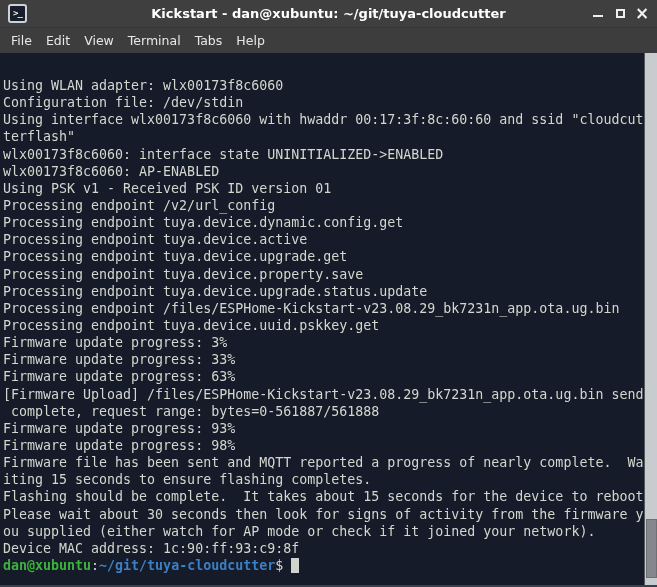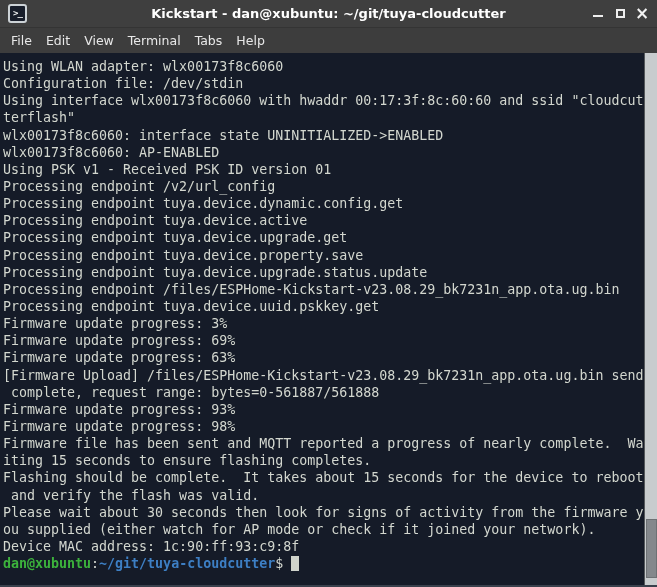--- a/index.html
+++ b/index.html
@@ -48,21 +48,21 @@
     display:flex;align-items:center;padding-left:4px;
     font-size:12.5px;color:#e8e8e8;
   }
   .menubar .menu-item{padding:2px 7px;white-space:nowrap;}
   
   .terminal{
     flex:1 1 auto;background:var(--terminal-bg);position:relative;
     overflow:hidden;border-bottom:2px solid #39404c;
   }
   .term-content{
-    position:absolute;left:3px;top:5px;right:14px;
+    position:absolute;left:3px;top:24px;right:14px;
     font-family:"DejaVu Sans Mono",monospace;font-size:13.3px;
     color:var(--terminal-fg);
   }
   .term-content .term-line{
     white-space:pre;height:17.15px;line-height:17.15px;overflow:hidden;
   }
   .prompt-line{white-space:pre;height:17.15px;line-height:17.15px;display:flex;align-items:center;}
   .p-user{color:var(--prompt-green);font-weight:bold;text-align:center;}
   .p-path{color:var(--prompt-blue);font-weight:bold;}
   .p-plain{color:var(--terminal-fg);}
@@ -122,30 +122,29 @@
           <div class="term-line">Using PSK v1 - Received PSK ID version 01</div>
           <div class="term-line">Processing endpoint /v2/url_config</div>
           <div class="term-line">Processing endpoint tuya.device.dynamic.config.get</div>
           <div class="term-line">Processing endpoint tuya.device.active</div>
           <div class="term-line">Processing endpoint tuya.device.upgrade.get</div>
           <div class="term-line">Processing endpoint tuya.device.property.save</div>
           <div class="term-line">Processing endpoint tuya.device.upgrade.status.update</div>
           <div class="term-line">Processing endpoint /files/ESPHome-Kickstart-v23.08.29_bk7231n_app.ota.ug.bin</div>
           <div class="term-line">Processing endpoint tuya.device.uuid.pskkey.get</div>
           <div class="term-line">Firmware update progress: 3%</div>
-          <div class="term-line">Firmware update progress: 69%</div>
+          <div class="term-line">Firmware update progress: 33%</div>
           <div class="term-line">Firmware update progress: 63%</div>
           <div class="term-line">[Firmware Upload] /files/ESPHome-Kickstart-v23.08.29_bk7231n_app.ota.ug.bin send</div>
           <div class="term-line"> complete, request range: bytes=0-561887/561888</div>
           <div class="term-line">Firmware update progress: 93%</div>
           <div class="term-line">Firmware update progress: 98%</div>
           <div class="term-line">Firmware file has been sent and MQTT reported a progress of nearly complete.  Wa</div>
           <div class="term-line">iting 15 seconds to ensure flashing completes.</div>
           <div class="term-line">Flashing should be complete.  It takes about 15 seconds for the device to reboot</div>
-          <div class="term-line"> and verify the flash was valid.</div>
           <div class="term-line">Please wait about 30 seconds then look for signs of activity from the firmware y</div>
           <div class="term-line">ou supplied (either watch for AP mode or check if it joined your network).</div>
           <div class="term-line">Device MAC address: 1c:90:ff:93:c9:8f</div>
         </div>
       <div class="prompt-line">
         <span class="p-user">dan@xubuntu</span>
         <span class="p-plain">:</span>
         <span class="p-path">~/git/tuya-cloudcutter</span>
         <span class="p-plain">$</span>
         <span class="cursor"></span>

